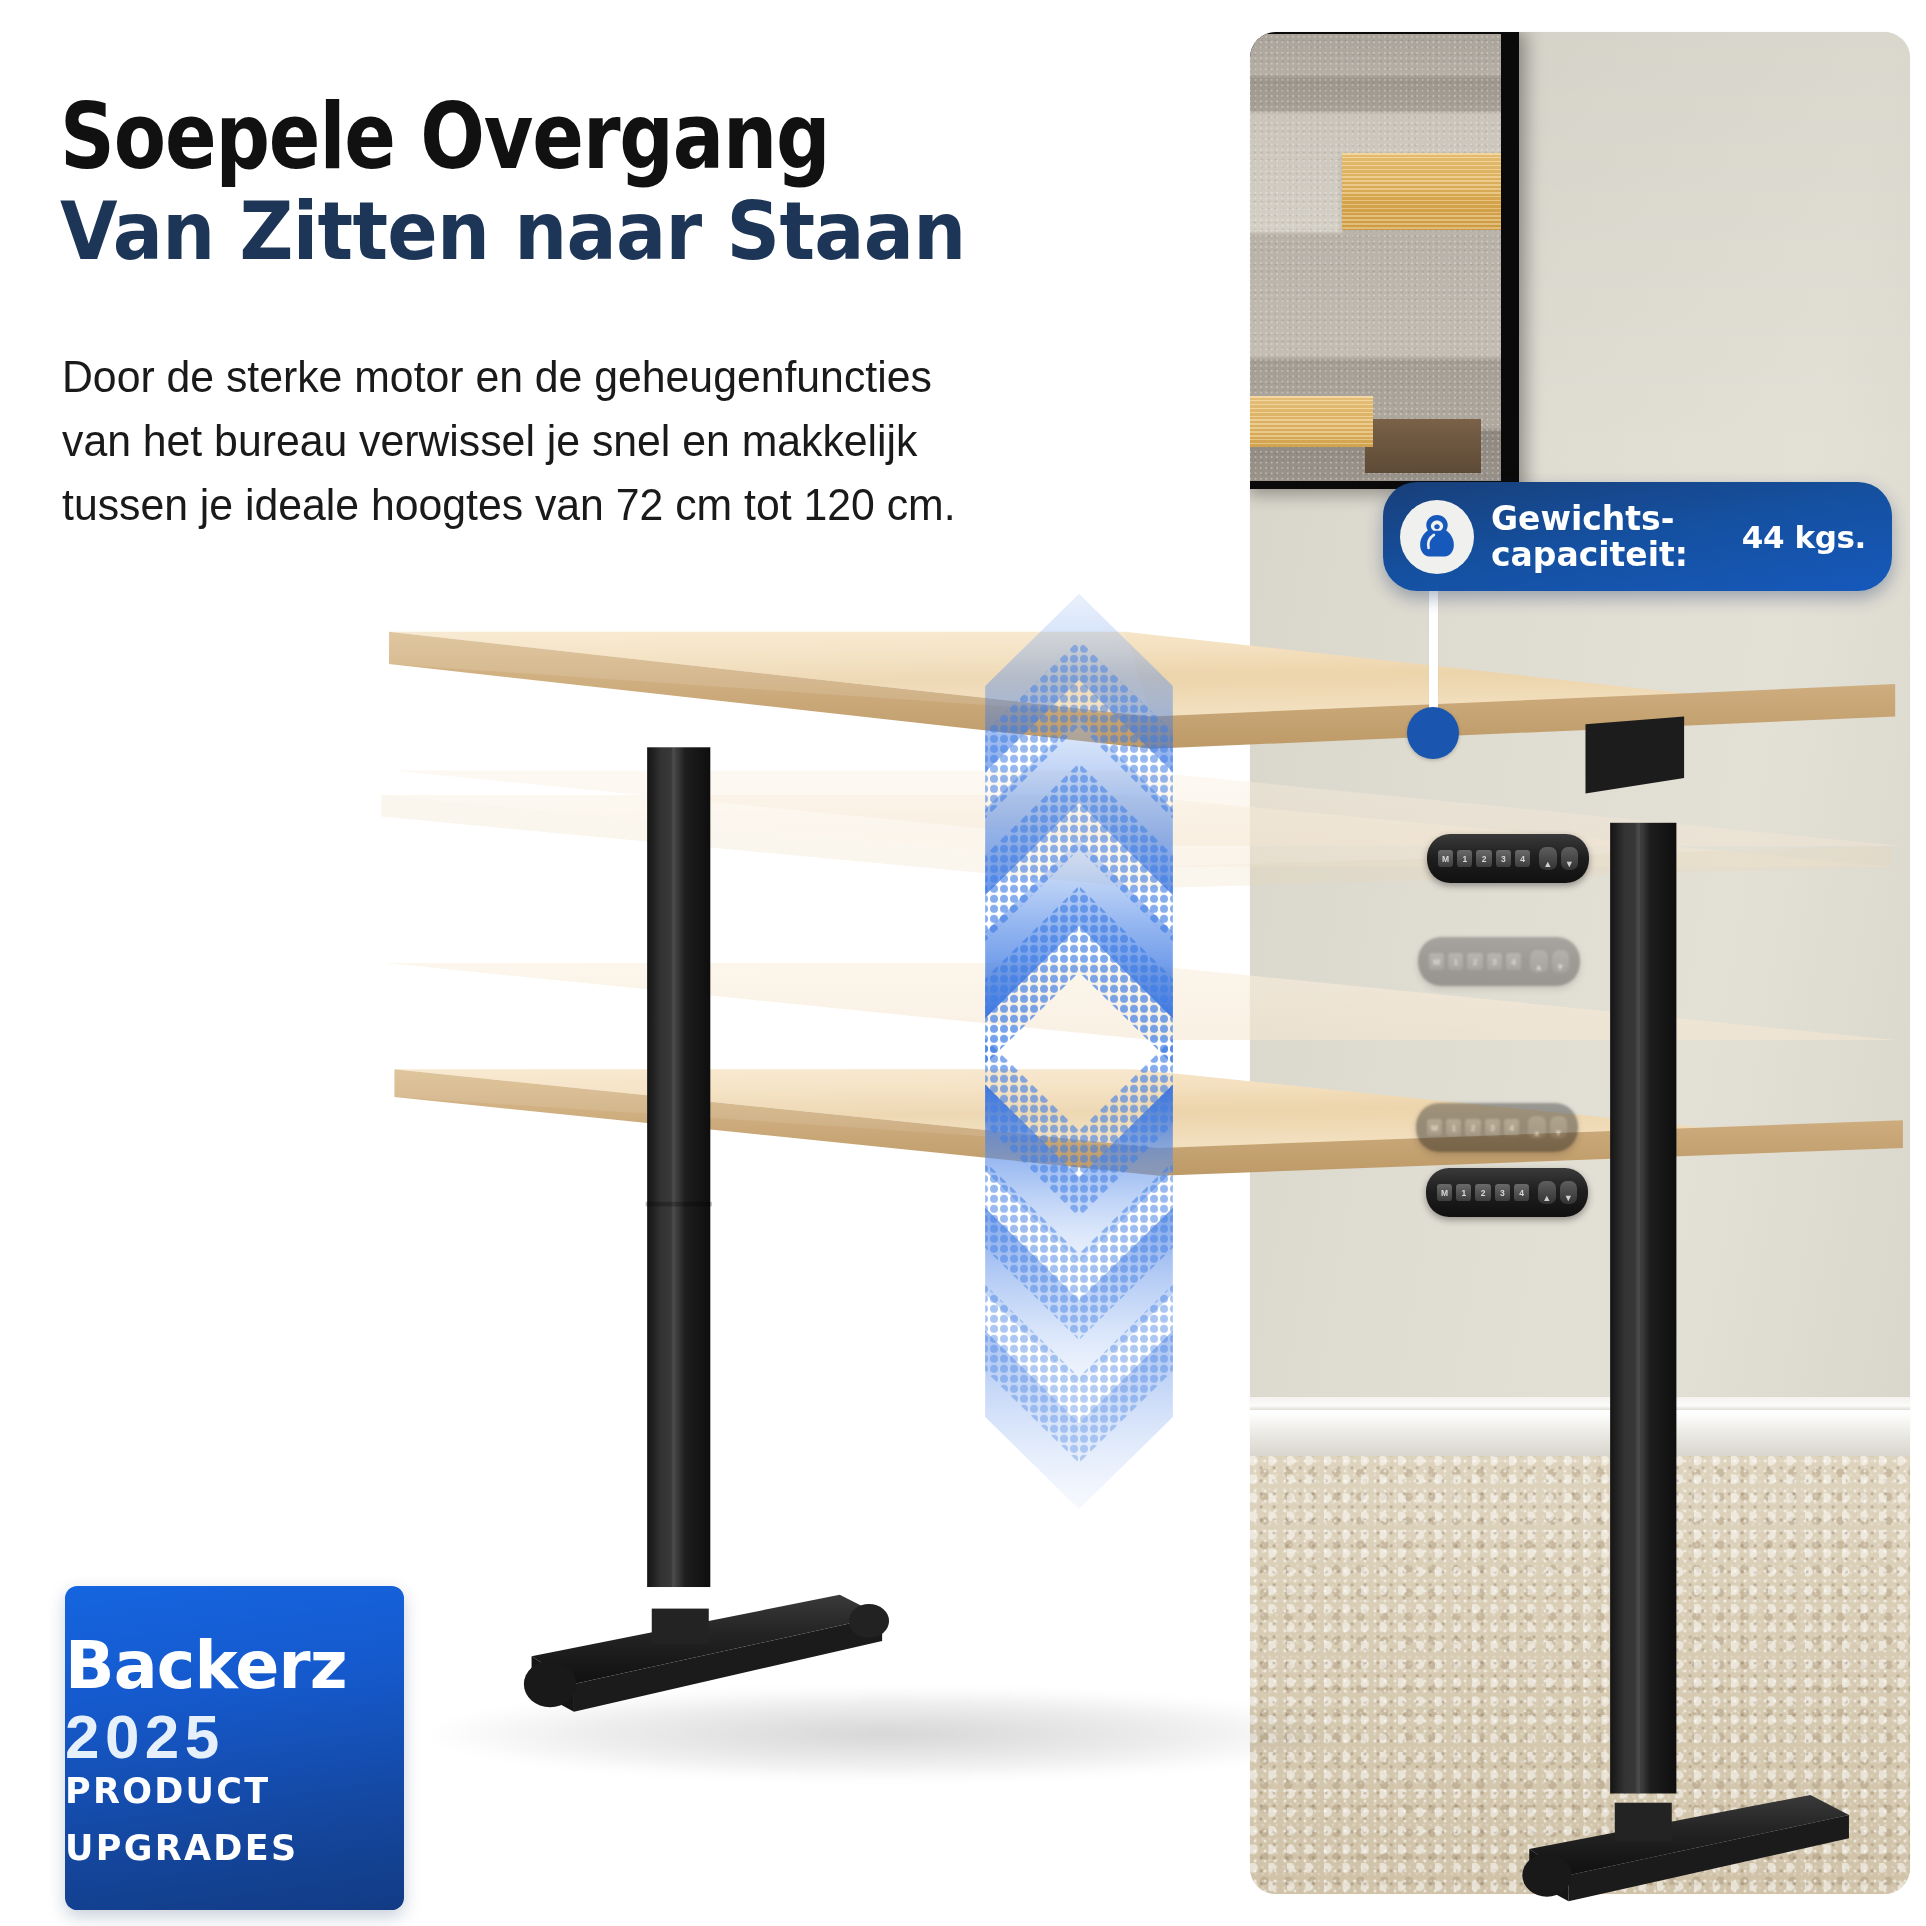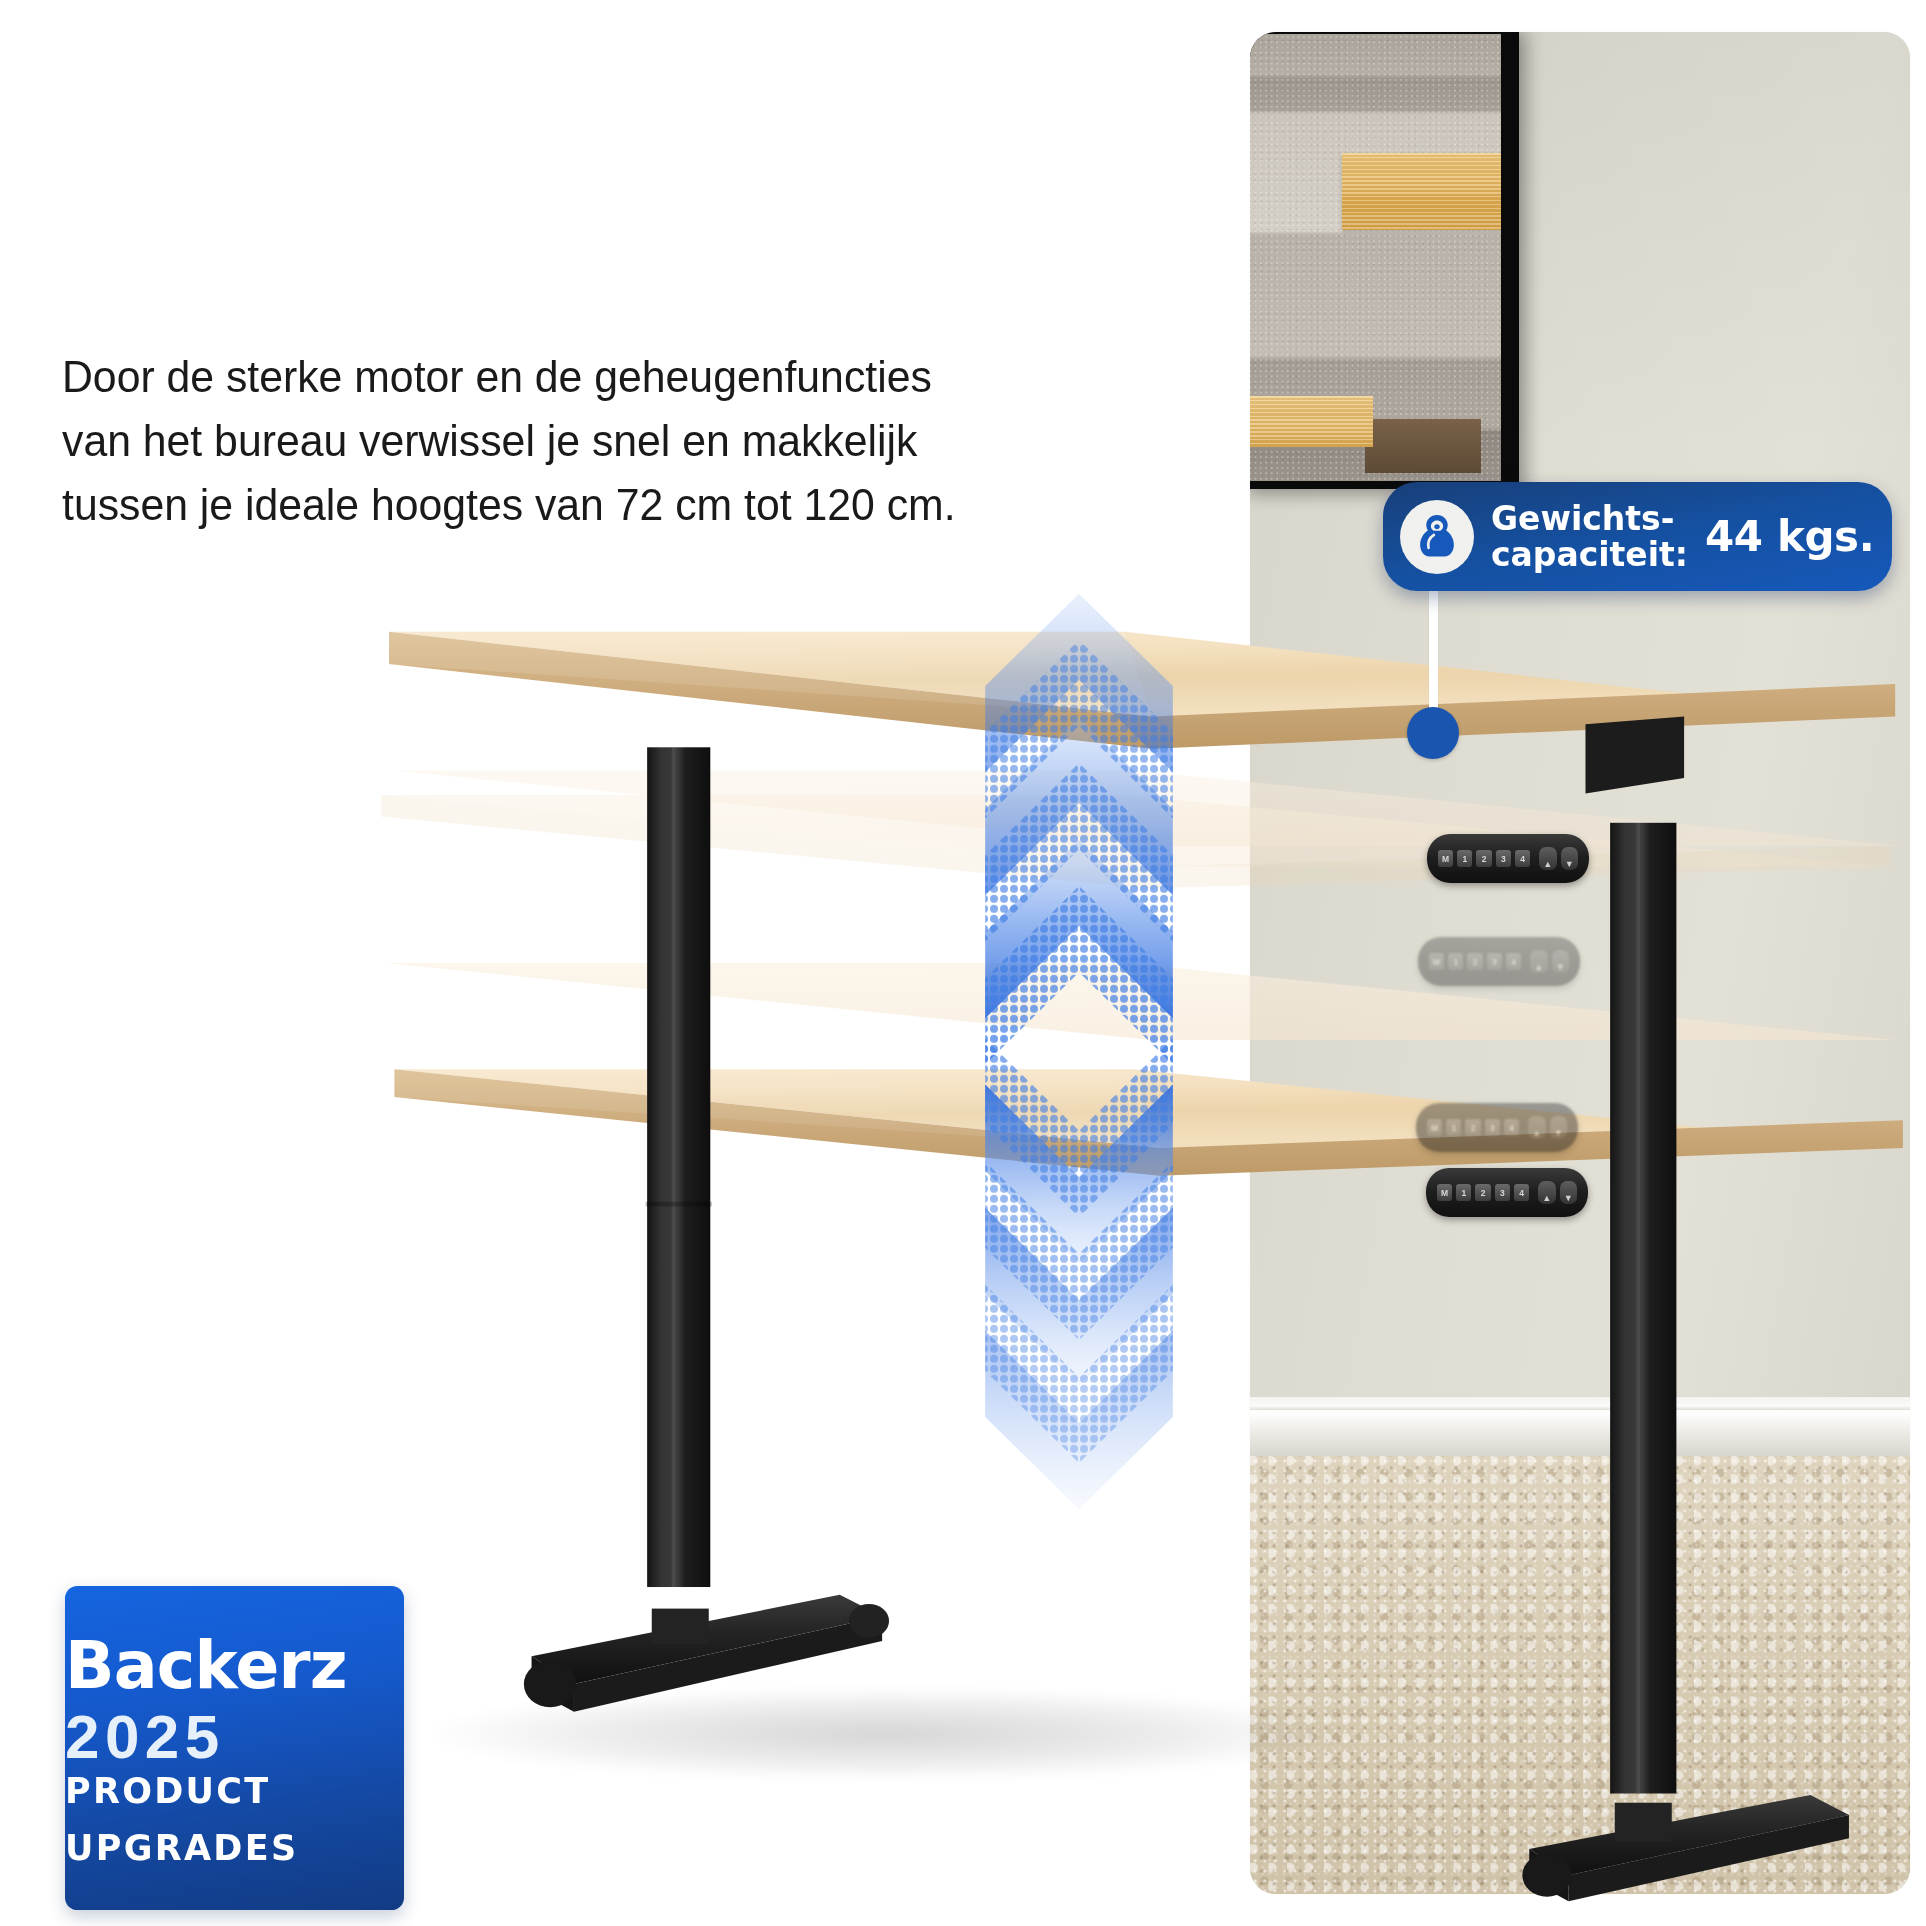--- a/index.html
+++ b/index.html
@@ -169,21 +169,21 @@
   .wb-icon {
     width:74px; height:74px; border-radius:50%;
     background:#f0f0ee; flex:0 0 auto;
     display:flex; align-items:center; justify-content:center;
   }
   .wb-label {
     color:#fff; font-size:33px; font-weight:700; line-height:1.08;
     font-family:"DejaVu Sans", sans-serif; white-space:nowrap;
   }
   .wb-value {
-    color:#fff; font-size:42px; font-weight:900; margin-left:auto;
+    color:#fff; font-size:31px; font-weight:900; margin-left:auto;
     font-family:"DejaVu Sans", sans-serif; white-space:nowrap; letter-spacing:-0.4px;
   }
   .leader-line {
     position:absolute; left:1429px; top:586px; width:8.5px; height:137px;
     background:#ffffff; border-radius:1.5px;
     box-shadow:0 0 1.5px rgba(0,0,0,.08);
   }
   .leader-dot {
     position:absolute; left:1407px; top:707px; width:52px; height:52px;
     border-radius:50%; background:#1a56b0;
@@ -439,20 +439,24 @@
         <path d="M19 47c-1.5-7 1.5-13.5 7-17" stroke="#f0f0ee" stroke-width="3.4" fill="none" stroke-linecap="round"></path>
       </svg>
     </span>
     <span class="wb-label">
       <span>Gewichts-</span><br>
       <span>capaciteit:</span>
     </span>
     <span class="wb-value">44 kgs.</span>
   </div>
 
+  <div class="headline-wrap">
+    <div class="headline">Soepele Overgang</div>
+    <div class="subhead">Van Zitten naar Staan</div>
+  </div>
 
   <div class="bodycopy">
     <div>Door de sterke motor en de geheugenfuncties</div>
     <div>van het bureau verwissel je snel en makkelijk</div>
     <div>tussen je ideale hoogtes van 72 cm tot 120 cm.</div>
   </div>
 
   <div class="award">
     <div class="a1">Backerz</div>
     <div class="a2">2025</div>

